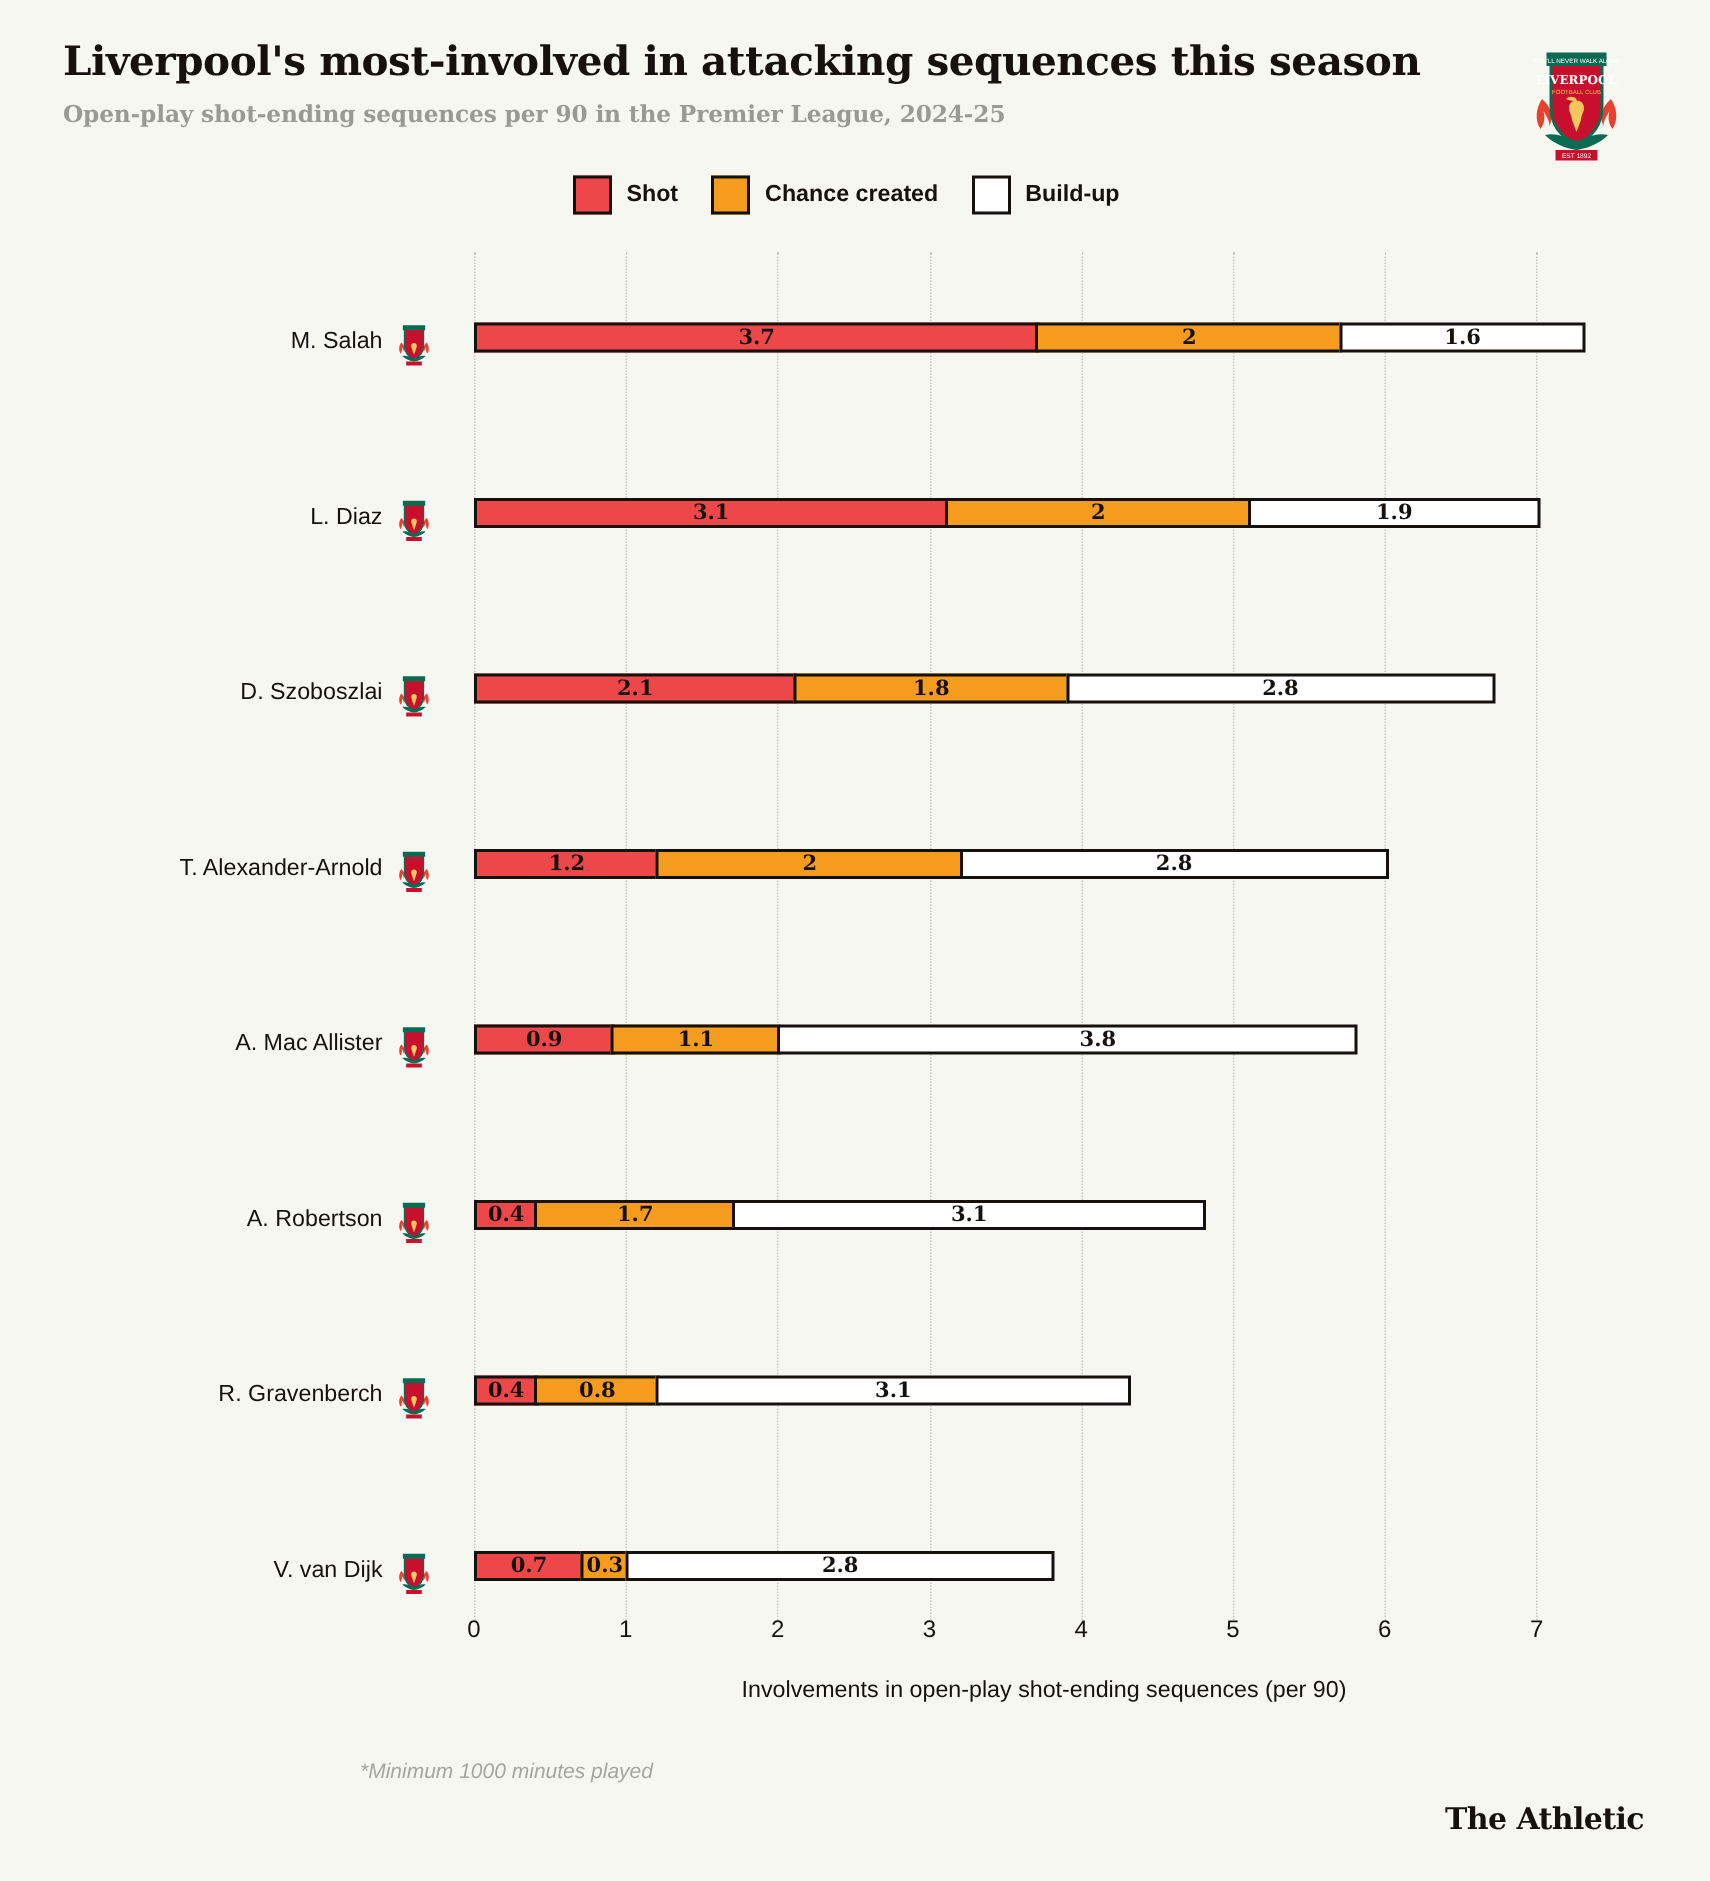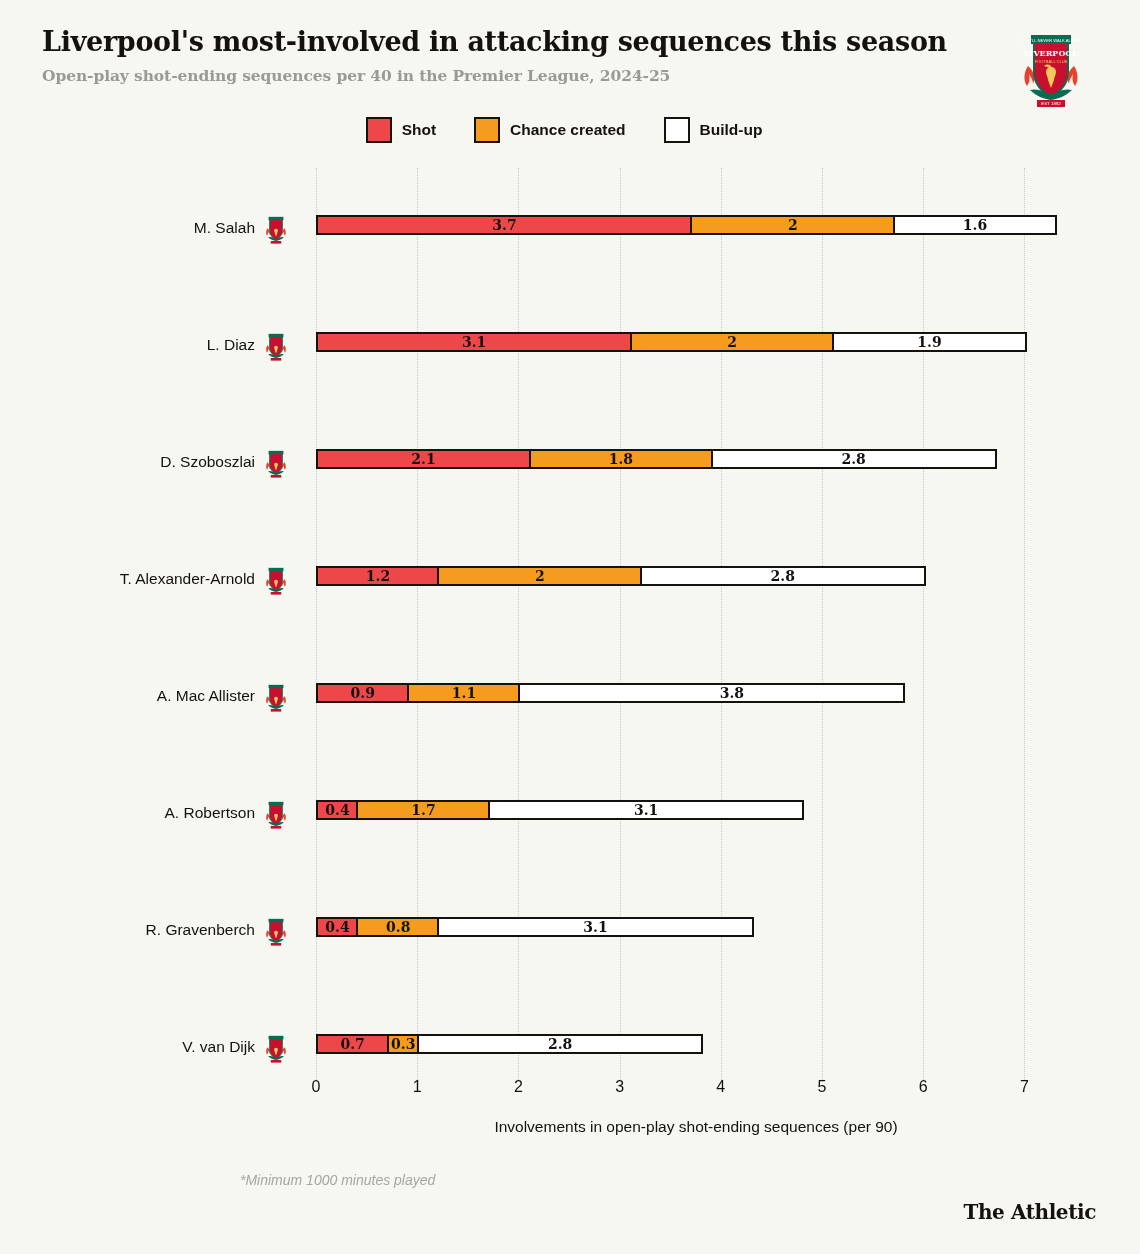--- a/index.html
+++ b/index.html
@@ -49,21 +49,21 @@
 
   
   .legend {
     position: absolute;
     top: 117px;
     left: 0;
     width: 1140px;
     display: flex;
     justify-content: center;
     align-items: flex-end;
-    gap: 16px;
+    gap: 0px;
   }
   .legend-item {
     display: flex;
     align-items: center;
     margin-right: 22px;
   }
   .legend-item:last-child { margin-right: 12px; }
   .legend-swatch {
     width: 26px;
     height: 26px;
@@ -195,21 +195,21 @@
     font-weight: bold;
     color: #14110f;
     letter-spacing: -0.4px;
   }
 </style>
 </head>
 <body>
 
 <div class="header">
   <div class="title">Liverpool's most-involved in attacking sequences this season</div>
-  <div class="subtitle">Open-play shot-ending sequences per 40 in the Premier League, 2024-25</div>
+  <div class="subtitle">Open-play shot-ending sequences per 90 in the Premier League, 2024-25</div>
 </div>
 
 <div class="crest">
   <svg viewBox="0 0 66 86" width="66" height="86" xmlns="http://www.w3.org/2000/svg">
 
     <path d="M10 44 C6 50 5 58 9 64 C12 60 12 56 11 52 C13 56 15 58 15 62 C18 56 16 49 10 44 Z" fill="#e8422e"></path>
     <path d="M56 44 C60 50 61 58 57 64 C54 60 54 56 55 52 C53 56 51 58 51 62 C48 56 50 49 56 44 Z" fill="#e8422e"></path>
 
     <path d="M16 16 H50 V50 C50 63 40 71 33 75 C26 71 16 63 16 50 Z" fill="#c8102e" stroke="#0b6b52" stroke-width="2"></path>
 

